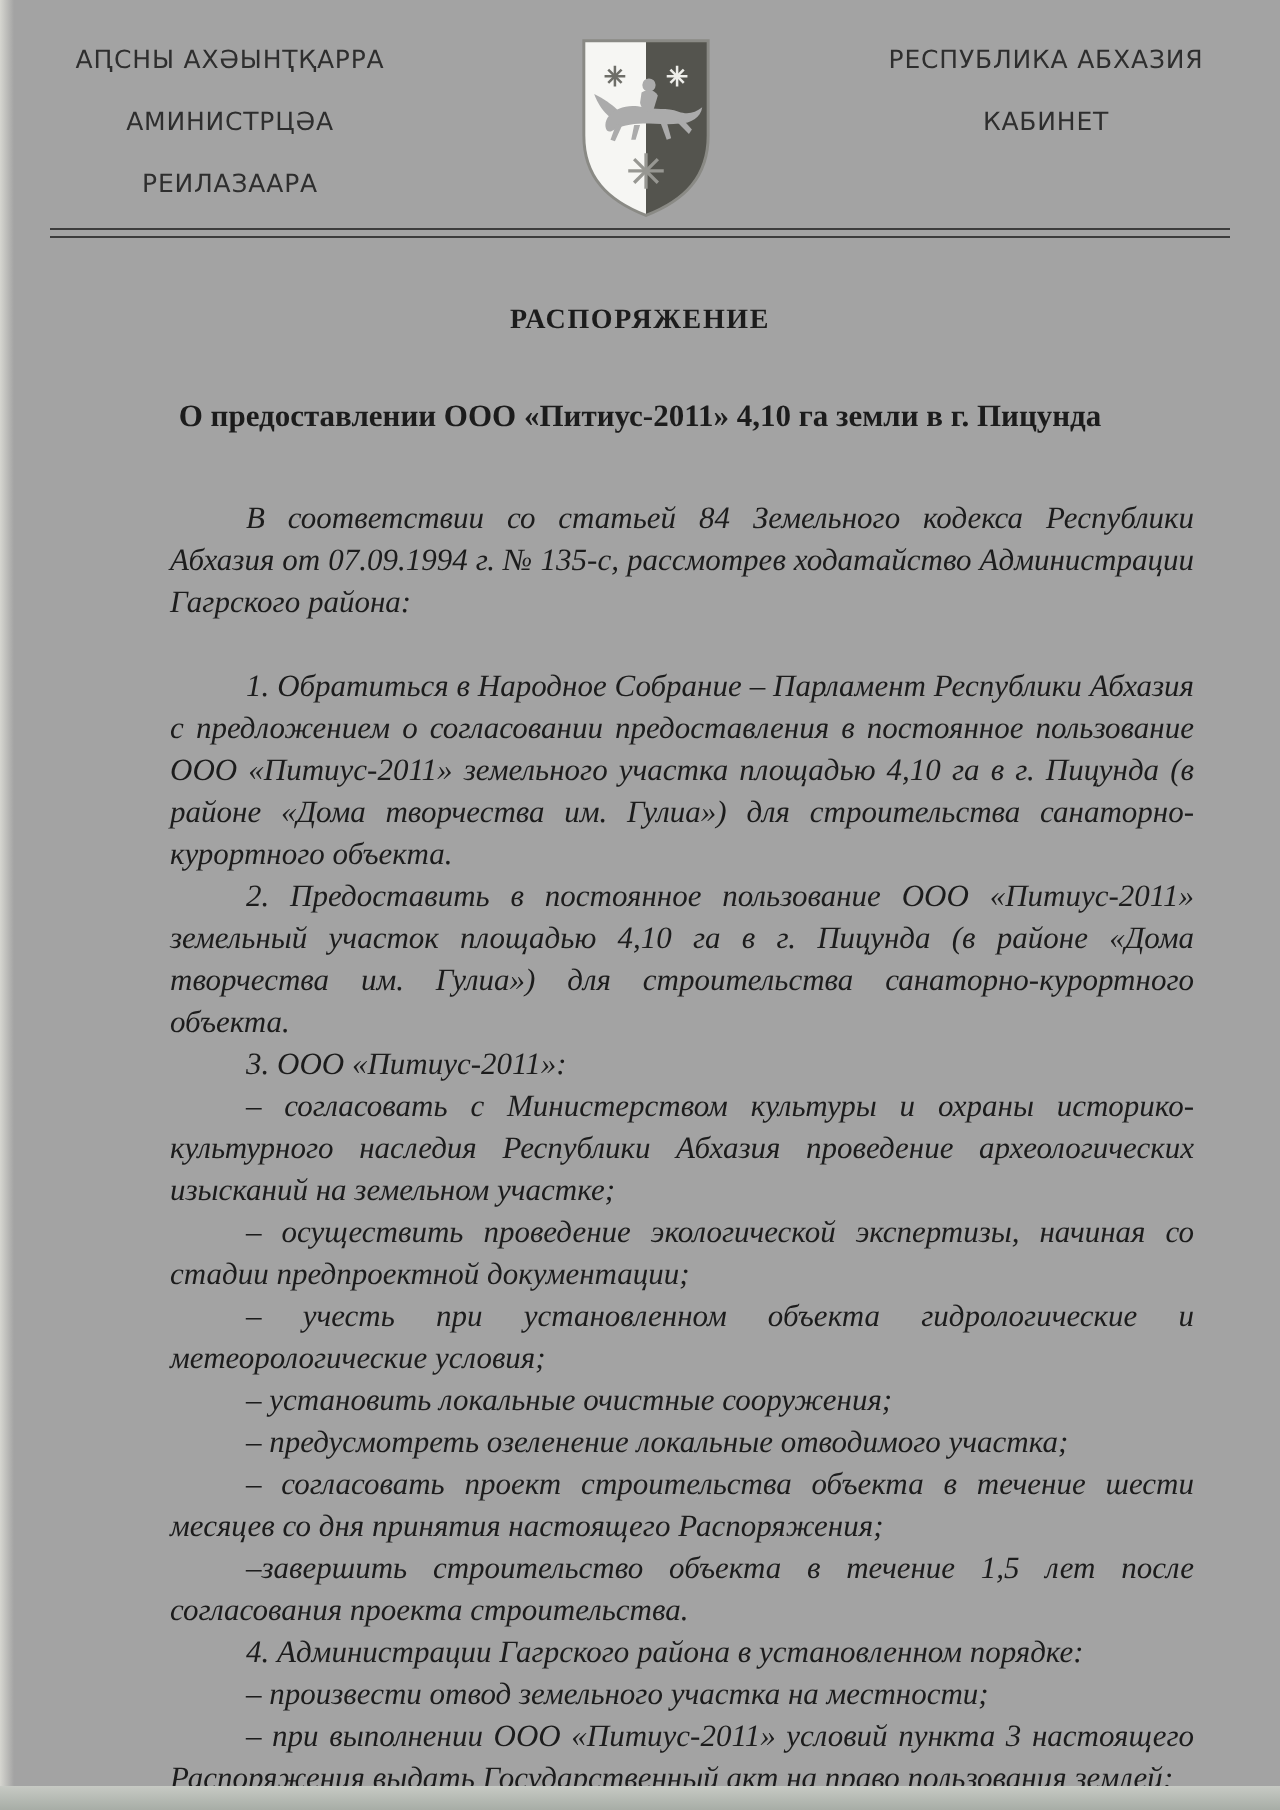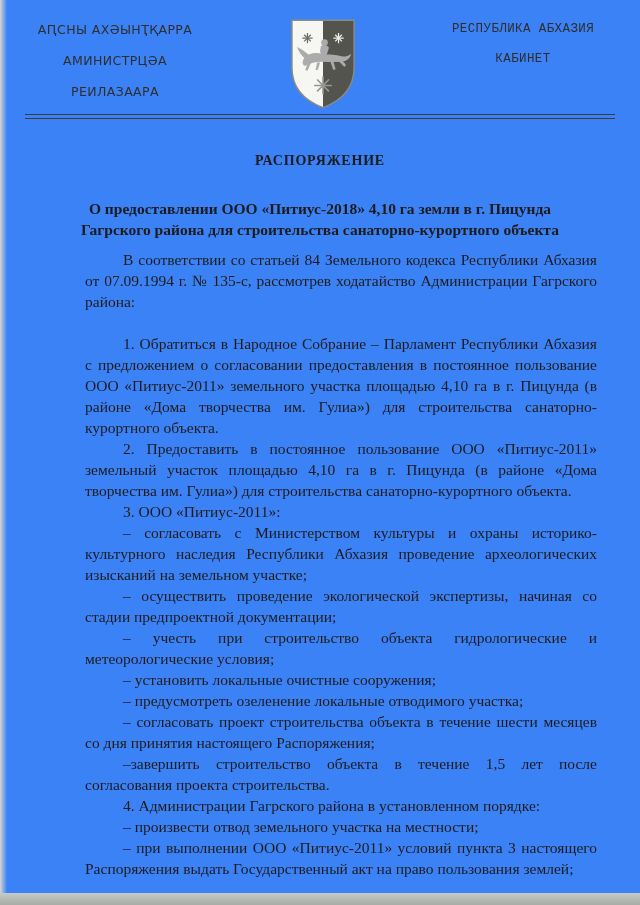--- a/index.html
+++ b/index.html
@@ -3,62 +3,62 @@
 <meta charset="utf-8">
 <style>
   html,body{margin:0;padding:0;}
   body{
     width:640px;height:905px;
     background:#e8e8e4;
     font-family:"Liberation Serif","DejaVu Serif",serif;
   }
   .page{
     position:relative;width:640px;height:905px;overflow:hidden;
-    background:#3b82f6;color:#1c1c1c;
+    background:#a3a3a3;color:#1c1c1c;
   }
   
   .scan-left-edge{
     position:absolute;left:0;top:0;bottom:0;width:7px;
     background:linear-gradient(90deg,#d6d6d0,rgba(252,252,250,0));
     pointer-events:none;
   }
   .scan-bottom-edge{
     position:absolute;left:0;right:0;bottom:0;height:12px;
     background:linear-gradient(180deg,#c7cac4,#a7ada6);
   }
   
   .header{position:absolute;top:22px;left:0;right:0;height:95px;}
   .header-col{
     position:absolute;top:0;width:210px;text-align:center;
     font-family:"DejaVu Sans","Liberation Sans",sans-serif;
     font-size:12.5px;letter-spacing:.4px;color:#2e2e2e;
   }
   .header-col .hline{display:block;margin-bottom:16px;white-space:nowrap;}
   .header-left{left:10px;}
-  .header-right{left:418px;font-family:Liberation Mono, monospace;}
+  .header-right{left:418px;}
   .emblem{position:absolute;left:286px;top:-8px;width:74px;height:100px;}
   .rule{
     position:absolute;top:114px;left:25px;right:25px;height:3px;
     border-top:1.6px solid #3c3c3c;border-bottom:1.6px solid #3c3c3c;
   }
   
   .doc-title{
     position:absolute;top:153px;left:0;right:0;
     text-align:center;font-weight:bold;font-size:14px;letter-spacing:.8px;
   }
   .doc-subject{
     position:absolute;top:198px;left:70px;right:70px;
     text-align:center;font-weight:bold;font-size:15.5px;line-height:21px;
   }
   
   .body{
     position:absolute;top:249px;left:85px;width:512px;
     font-size:15.5px;line-height:21px;text-align:justify;
   }
-  .body p{margin:0;text-indent:38px;}
+  .body p{margin:0;text-indent:38px;font-style:italic;}
   .body p:first-child{margin-bottom:21px;}
 </style>
 </head>
 <body>
 
 <div class="page">
 
   <div class="scan-left-edge"></div>
 
   <div class="header">
@@ -119,32 +119,31 @@
       <span class="hline">РЕСПУБЛИКА АБХАЗИЯ</span>
       <span class="hline">КАБИНЕТ</span>
     </div>
   </div>
 
   <div class="rule"></div>
 
   <div class="doc-title">РАСПОРЯЖЕНИЕ</div>
 
   <div class="doc-subject">
-    <div>О предоставлении ООО «Питиус-2018» 4,10 га земли в г. Пицунда</div>
-    <div>Гагрского района для строительства санаторно-курортного объекта</div>
+    <div>О предоставлении ООО «Питиус-2011» 4,10 га земли в г. Пицунда</div>
   </div>
 
   <div class="body">
       <p>В соответствии со статьей 84 Земельного кодекса Республики Абхазия от 07.09.1994 г. № 135-с, рассмотрев ходатайство Администрации Гагрского района:</p>
       <p>1. Обратиться в Народное Собрание – Парламент Республики Абхазия с предложением о согласовании предоставления в постоянное пользование ООО «Питиус-2011» земельного участка площадью 4,10 га в г. Пицунда (в районе «Дома творчества им. Гулиа») для строительства санаторно-курортного объекта.</p>
       <p>2. Предоставить в постоянное пользование ООО «Питиус-2011» земельный участок площадью 4,10 га в г. Пицунда (в районе «Дома творчества им. Гулиа») для строительства санаторно-курортного объекта.</p>
       <p>3. ООО «Питиус-2011»:</p>
       <p>– согласовать с Министерством культуры и охраны историко-культурного наследия Республики Абхазия проведение археологических изысканий на земельном участке;</p>
       <p>– осуществить проведение экологической экспертизы, начиная со стадии предпроектной документации;</p>
-      <p>– учесть при строительство объекта гидрологические и метеорологические условия;</p>
+      <p>– учесть при установленном объекта гидрологические и метеорологические условия;</p>
       <p>– установить локальные очистные сооружения;</p>
       <p>– предусмотреть озеленение локальные отводимого участка;</p>
       <p>– согласовать проект строительства объекта в течение шести месяцев со дня принятия настоящего Распоряжения;</p>
       <p>–завершить строительство объекта в течение 1,5 лет после согласования проекта строительства.</p>
       <p>4. Администрации Гагрского района в установленном порядке:</p>
       <p>– произвести отвод земельного участка на местности;</p>
       <p>– при выполнении ООО «Питиус-2011» условий пункта 3 настоящего Распоряжения выдать Государственный акт на право пользования землей;</p>
     </div>
 
   <div class="scan-bottom-edge"></div>

